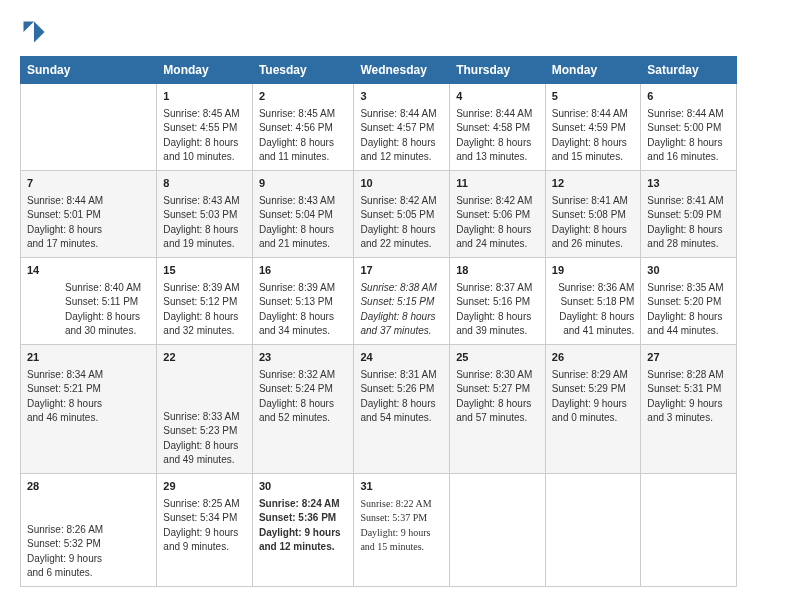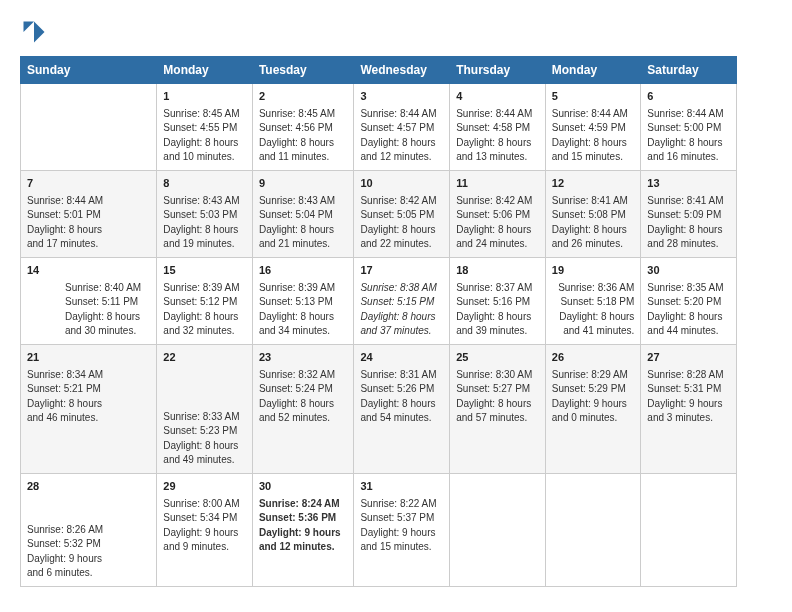--- a/index.html
+++ b/index.html
@@ -319,35 +319,35 @@
         <tr>
           <td>
             <span class="day-num">28</span>
             <div class="day-info" style="white-space: pre-line; margin-top: 28px;">Sunrise: 8:26 AM
 Sunset: 5:32 PM
 Daylight: 9 hours
 and 6 minutes.</div>
           </td>
           <td>
             <span class="day-num">29</span>
-            <div class="day-info" style="white-space: pre-line;">Sunrise: 8:00 AM
+            <div class="day-info" style="white-space: pre-line;">Sunrise: 8:25 AM
 Sunset: 5:34 PM
 Daylight: 9 hours
 and 9 minutes.</div>
           </td>
           <td>
             <span class="day-num">30</span>
             <div class="day-info" style="white-space: pre-line; font-weight: bold;">Sunrise: 8:24 AM
 Sunset: 5:36 PM
 Daylight: 9 hours
 and 12 minutes.</div>
           </td>
           <td>
             <span class="day-num">31</span>
-            <div class="day-info" style="white-space: pre-line;">Sunrise: 8:22 AM
+            <div class="day-info" style="white-space: pre-line; font-family: Liberation Serif, serif;">Sunrise: 8:22 AM
 Sunset: 5:37 PM
 Daylight: 9 hours
 and 15 minutes.</div>
           </td>
           <td></td>
           <td></td>
           <td></td>
         </tr>
       </tbody>
   </table>

